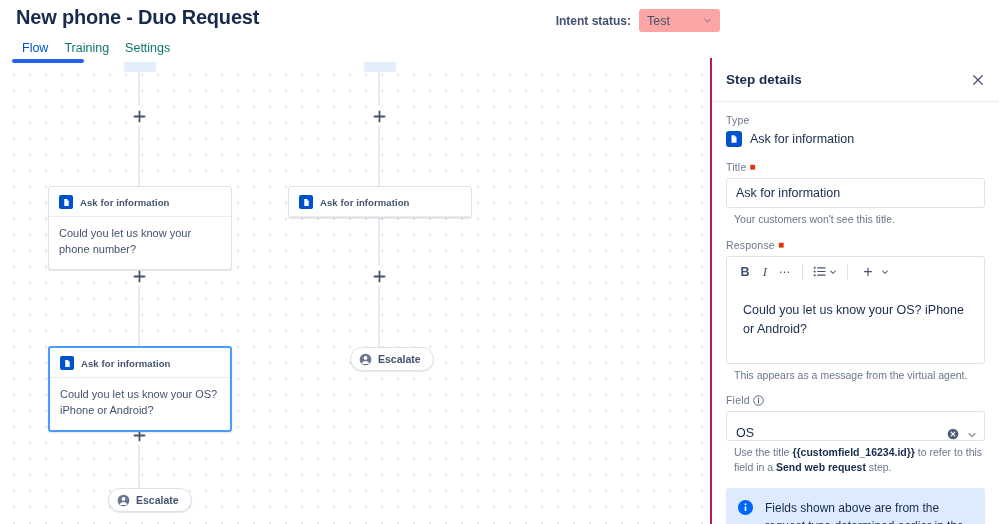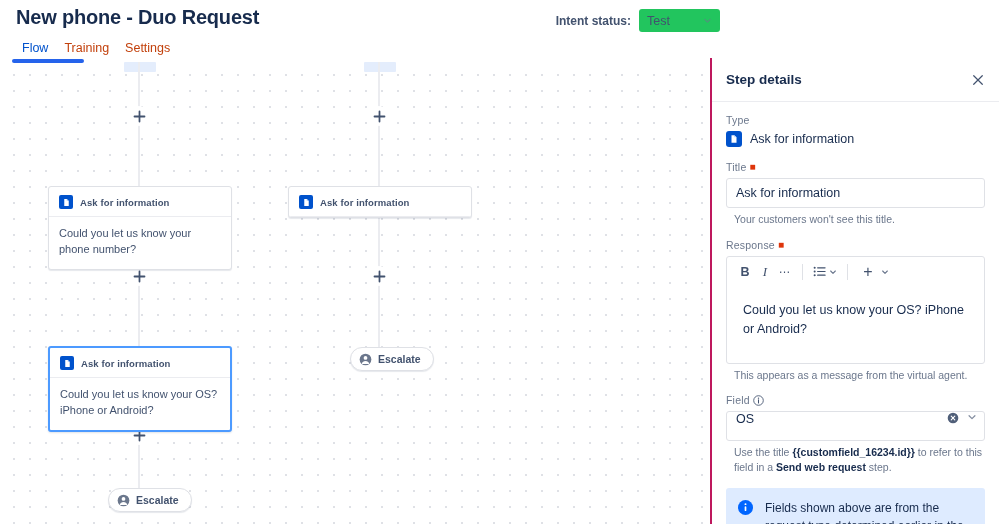--- a/index.html
+++ b/index.html
@@ -24,38 +24,38 @@
     position: absolute; left: 16px; top: 6px;
     font-size: 20px; font-weight: 700; letter-spacing: -0.2px;
     color: #172b4d; white-space: nowrap;
   }
   .tabs {
     position: absolute; left: 14px; top: 41px;
     display: flex; align-items: flex-start; gap: 0px;
   }
   .tab {
     padding: 0 8px 8px 8px;
-    font-size: 12.5px; color: #c2410c; font-weight: 400;
+    font-size: 12.5px; color: #0f766e; font-weight: 400;
     cursor: pointer; position: relative; white-space: nowrap;
   }
   .tab.active { color: #0052cc; font-weight: 500; }
   .tab.active::after {
     content: ""; position: absolute; left: 4px; right: 4px; bottom: 0;
     height: 2px; background: #0052cc; border-radius: 1px;
   }
 
   .intent-wrap {
     position: absolute; right: 279px; top: 9px;
     display: flex; align-items: center; gap: 8px;
   }
   .intent-label { font-size: 12px; font-weight: 700; color: #42526e; white-space: nowrap; }
   .intent-select {
     display: flex; align-items: center; justify-content: space-between;
     width: 81px; height: 23px; padding: 0 7px;
-    background: #22c55e; border-radius: 3px; border: 1px solid transparent;
+    background: #fca5a5; border-radius: 3px; border: 1px solid transparent;
     font-size: 12.5px; color: #42526e; cursor: pointer;
   }
   .chev { width: 9px; height: 9px; flex: none; opacity: .65; }
 
   
   .canvas {
     position: absolute; left: 0; top: 58px; width: 710px; height: 466px;
     background-color: #ffffff;
     background-image: radial-gradient(#dfe1e6 1px, transparent 1.1px);
     background-size: 16px 16px;
@@ -209,21 +209,21 @@
   .tb-combo svg.ic { width: 13px; height: 13px; display: block; }
   .tb-combo svg.cv { width: 8px; height: 8px; display: block; opacity: .8; }
   .editor-area {
     min-height: 76px; padding: 14px 14px 16px 16px;
     font-size: 12.5px; line-height: 1.55; color: #172b4d;
   }
 
   .select-input {
     width: 100%; height: 30px;
     border: 1px solid #dfe1e6; border-radius: 3px; background: #fff;
-    display: flex; align-items: flex-start; padding: 0 7px 0 9px;
+    display: flex; align-items: flex-end; padding: 0 7px 0 9px;
     font-size: 12.5px; color: #172b4d; cursor: pointer;
   }
   .select-input .val { flex: 1; }
   .clear-ic { width: 12px; height: 12px; margin-right: 8px; display: block; cursor: pointer; }
   .select-input .chev { width: 10px; height: 10px; }
 
   .info-banner {
     margin-top: 13px;
     background: #deebff;
     border-radius: 3px;

